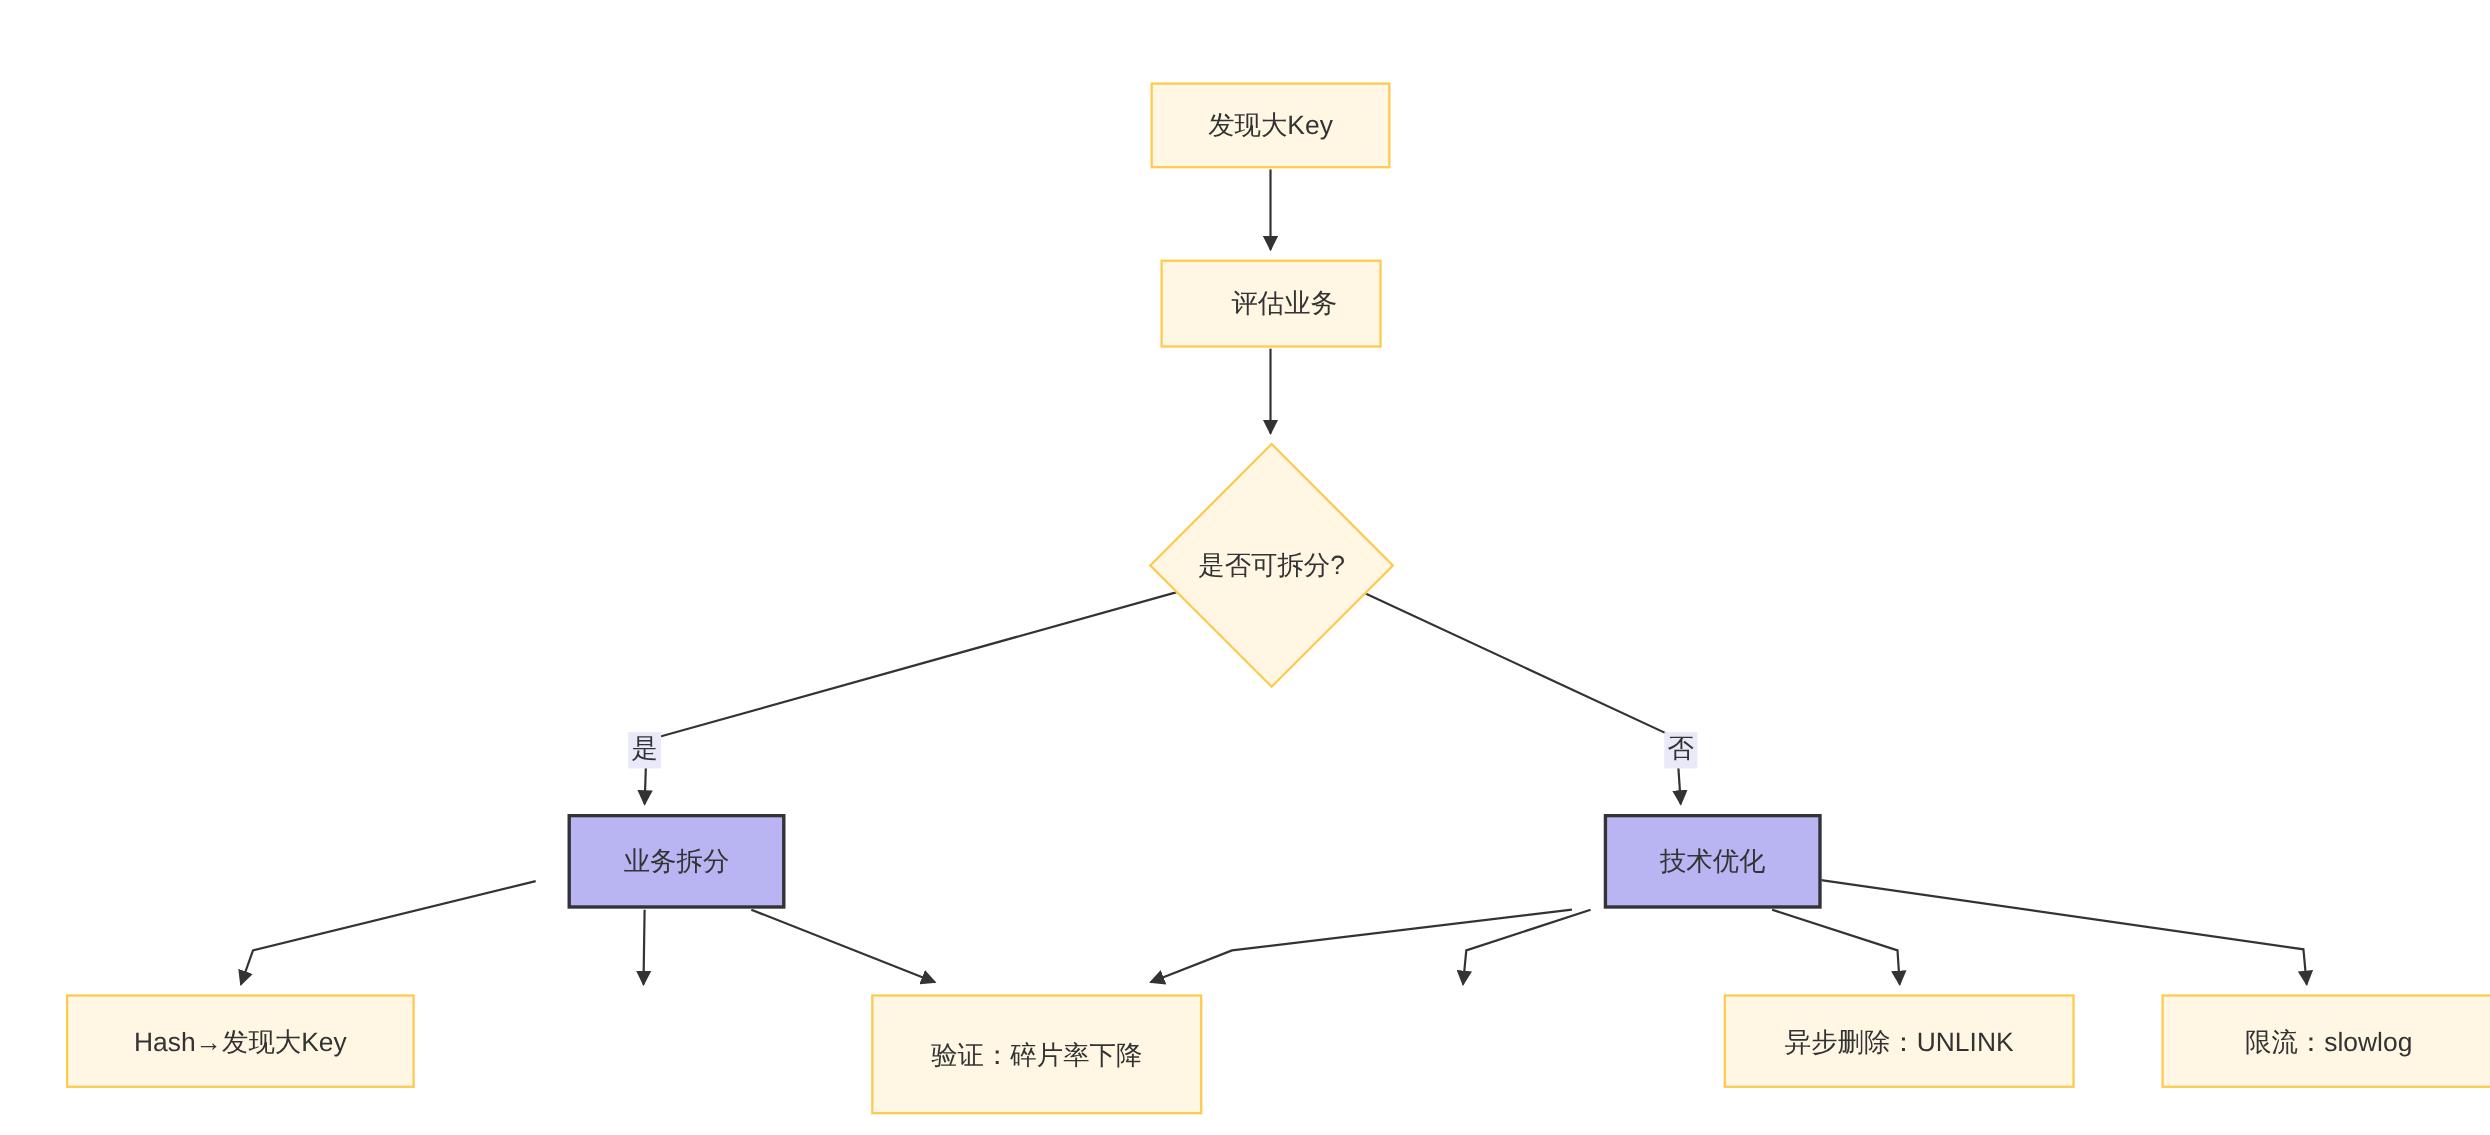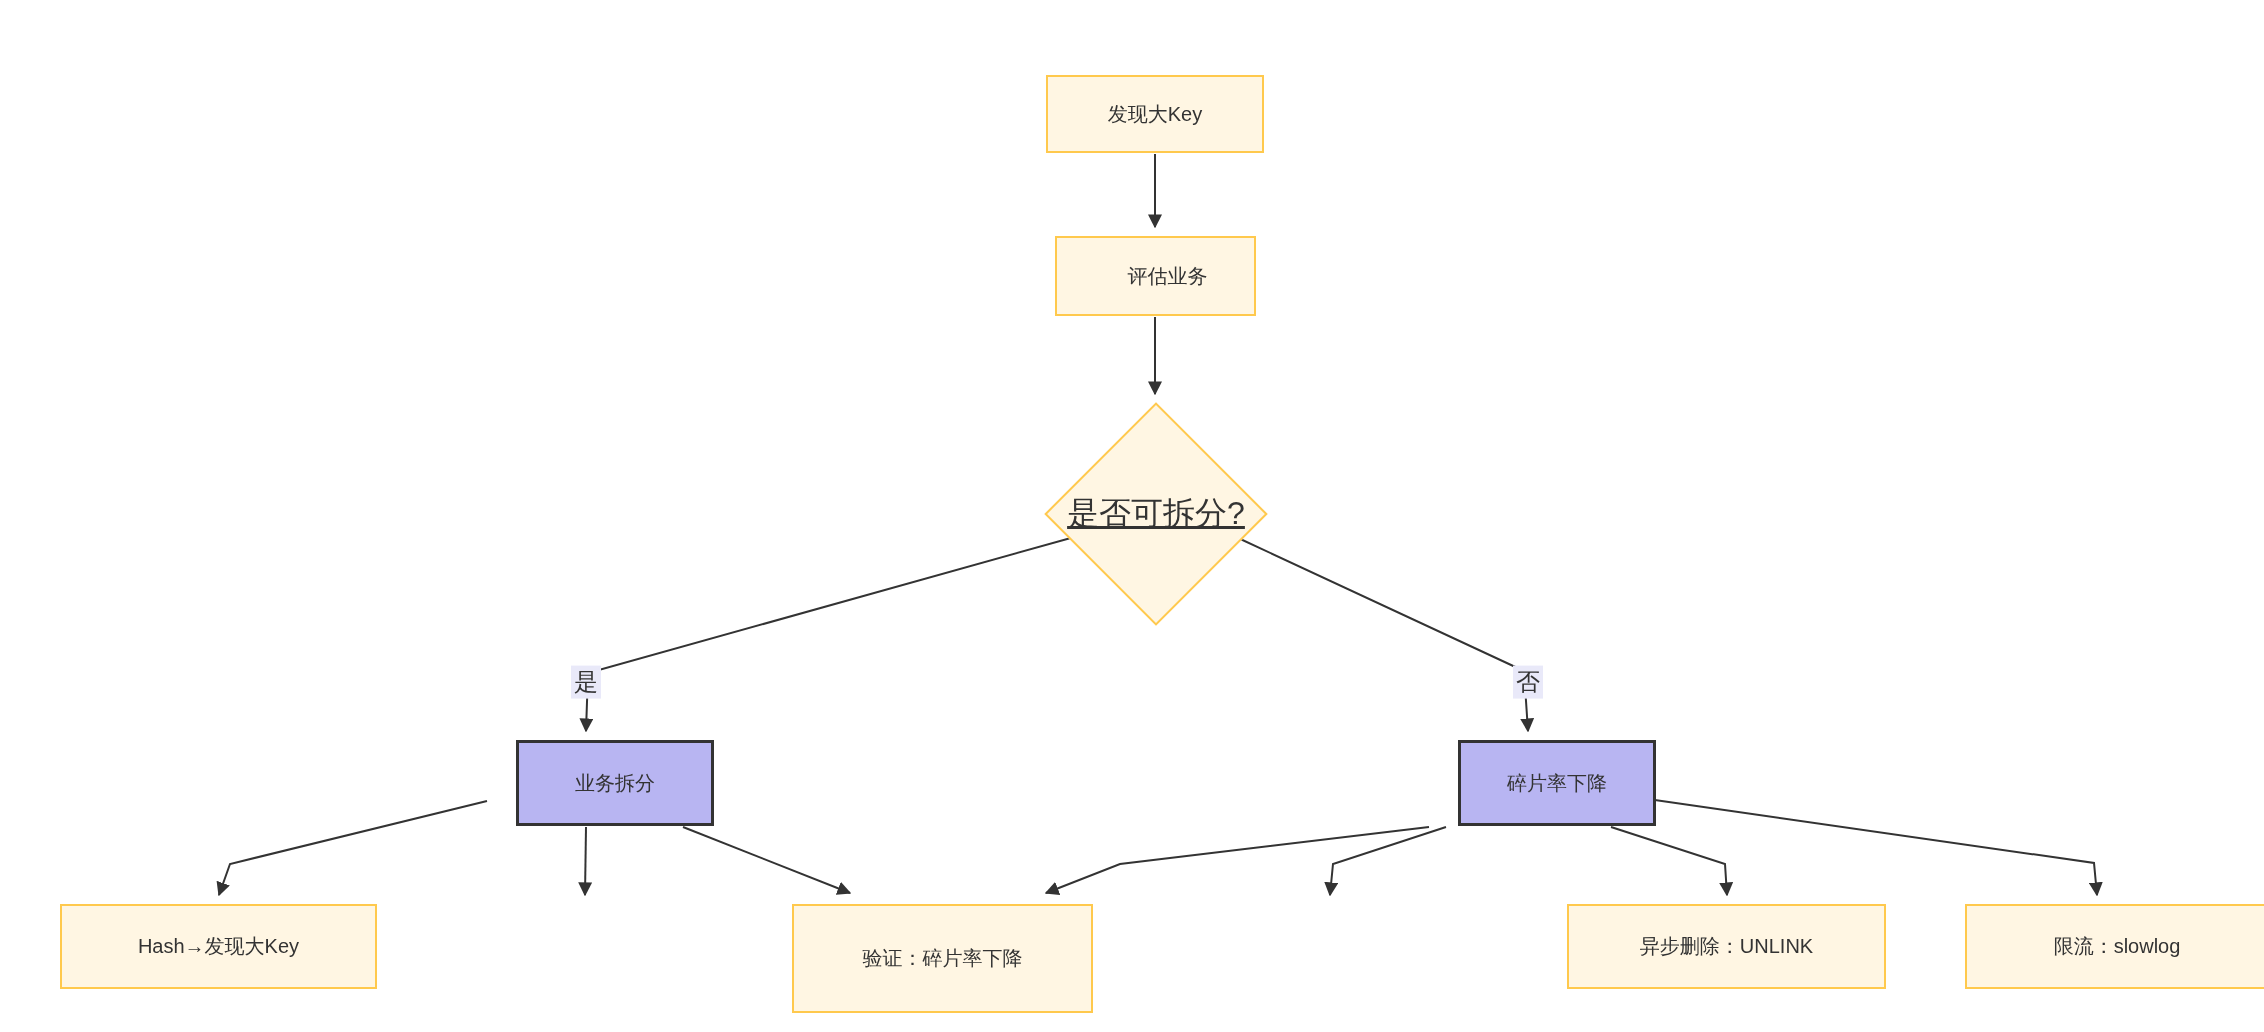--- a/index.html
+++ b/index.html
@@ -23,42 +23,41 @@
   }
   .edges{position:absolute;left:0;top:0;width:2264px;height:1032px;}
   .edges polyline{fill:none;stroke:var(--edge);stroke-width:2;}
   .arrowhead{fill:var(--edge);}
   .node{
     position:absolute;
     box-sizing:border-box;
     display:flex;align-items:center;justify-content:center;
     background:var(--node-fill);
     border:2px solid var(--node-border);
-    font-size:20px;color:var(--text);
+    font-size:24px;color:var(--text);
     text-align:left;white-space:nowrap;
   }
   .node.accent{
     background:var(--accent-fill);
     border:3px solid var(--accent-border);
     margin-left:29px;
   }
   .diamond{
     position:absolute;
     box-sizing:border-box;
     width:158px;height:158px;
     background:var(--node-fill);
     border:2px solid var(--node-border);
     transform:rotate(45deg);
   }
   .diamond-label{
     position:absolute;
     display:flex;align-items:center;justify-content:center;
-    font-size:32px;color:var(--text);white-space:nowrap;
+    font-size:24px;color:var(--text);white-space:nowrap;
     transform:translate(-50%,-50%);
-    text-decoration:underline;
   }
   .edge-label{
     position:absolute;
     transform:translate(-50%,-50%);
     background:var(--label-bg);
     color:var(--text);
     font-size:24px;line-height:1.2;
     padding:2px 3px;
     white-space:nowrap;
   }
@@ -105,21 +104,21 @@
   </div>
   <div class="edge-label" style="left:1528px;top:682px;">
     <span>否</span>
   </div>
 
   <div class="node accent" style="left:487px;top:740px;width:198px;height:86px;">
     <span>业务拆分</span>
   </div>
 
   <div class="node accent" style="left:1429px;top:740px;width:198px;height:86px;">
-    <span>碎片率下降</span>
+    <span>技术优化</span>
   </div>
 
   <div class="node" style="left:60px;top:904px;width:317px;height:85px;">
     <span>Hash→发现大Key</span>
   </div>
 
 
   <div class="node" style="left:792px;top:904px;width:301px;height:109px;">
     <span>验证：碎片率下降</span>
   </div>

